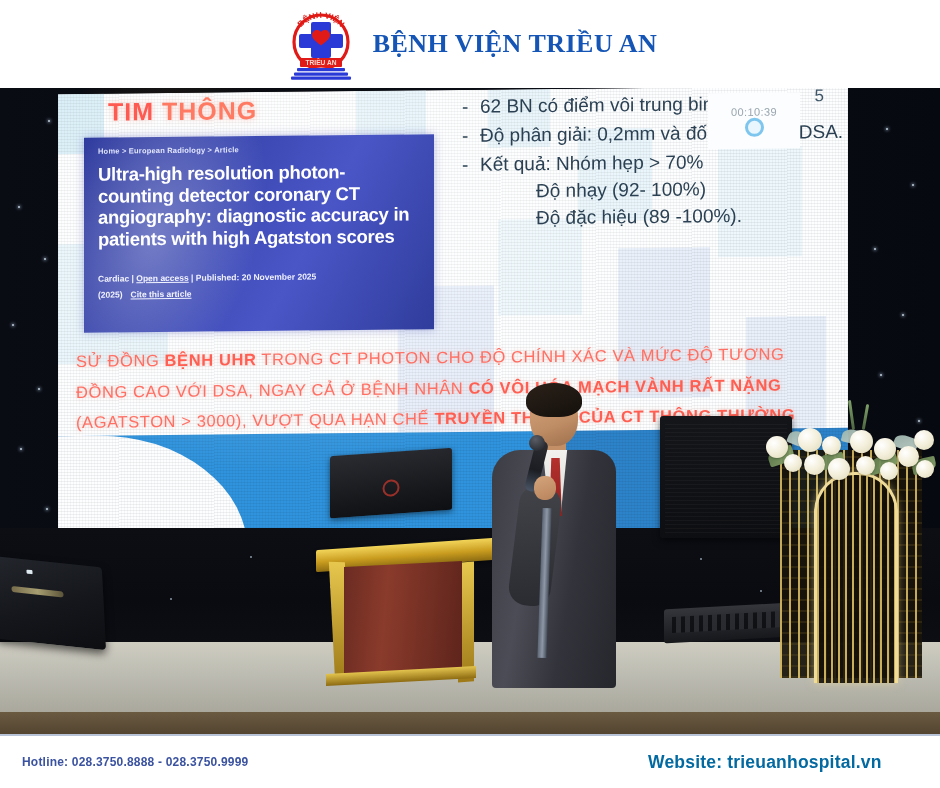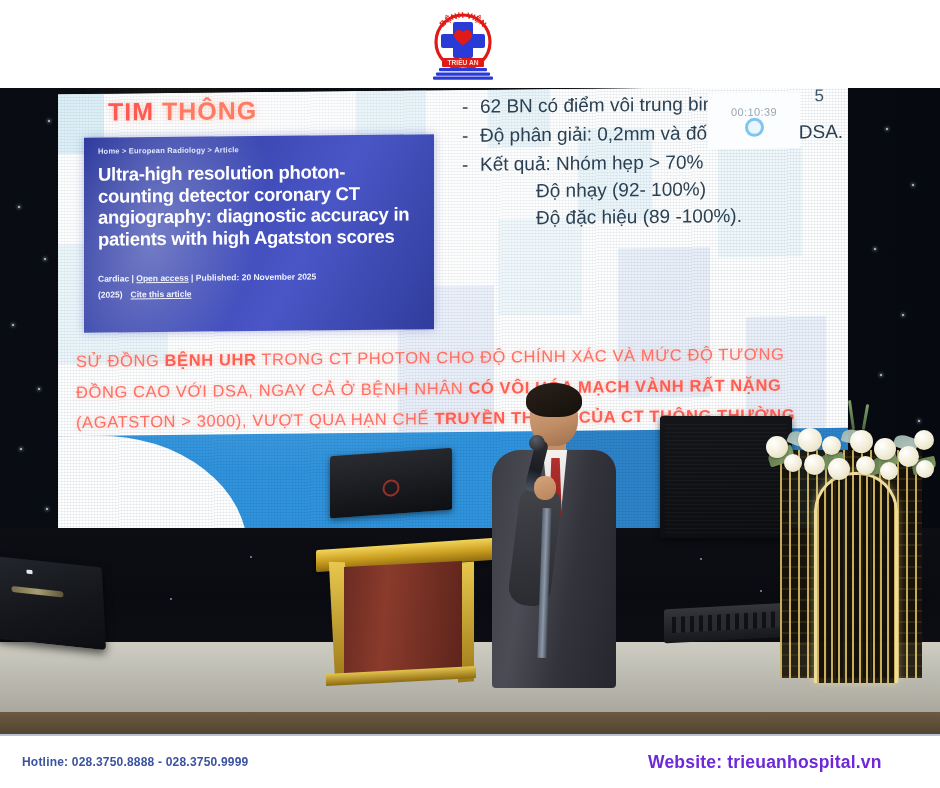--- a/index.html
+++ b/index.html
@@ -173,21 +173,21 @@
      background:repeating-linear-gradient(0deg,rgba(255,255,255,.035) 0 1px,rgba(0,0,0,0) 1px 4px);}
   .keys{position:absolute;right:150px;bottom:96px;width:126px;height:34px;
      background:linear-gradient(180deg,#34363c,#17181c);border-radius:3px;transform:skewY(-3deg);}
   .keys:after{content:"";position:absolute;left:8px;top:8px;right:8px;height:16px;
      background:repeating-linear-gradient(90deg,#0c0d10 0 4px,#2a2c31 4px 9px);opacity:.85;}
 
   
   .footer{position:absolute;left:0;bottom:0;width:940px;height:52px;background:#ffffff;
           border-top:2px solid #b9c3d8;display:flex;align-items:center;}
   .f-hotline{position:absolute;left:22px;font-size:12px;font-weight:bold;color:#3a52a0;letter-spacing:.2px;}
-  .f-web{position:absolute;left:648px;font-size:17.5px;font-weight:bold;color:#6d28d9;letter-spacing:.2px;}
+  .f-web{position:absolute;left:648px;font-size:17.5px;font-weight:bold;color:#0369a1;letter-spacing:.2px;}
 </style>
 </head>
 <body>
 
 <div class="page">
 
   <div class="header">
     <div class="logo">
       <svg width="76" height="72" viewBox="0 0 76 72" aria-hidden="true">
         <defs>
@@ -205,20 +205,21 @@
         <rect x="17" y="50" width="42" height="9" fill="#e01a16" rx="1"></rect>
         <text x="38" y="57.2" font-family="Liberation Sans, sans-serif" font-size="6.6" font-weight="bold" fill="#ffd9d0" text-anchor="middle">TRIỀU AN</text>
         <g fill="#2a3ad6">
           <rect x="14" y="60" width="48" height="3.2" rx="1"></rect>
           <rect x="11" y="64.4" width="54" height="3.4" rx="1"></rect>
           <rect x="8" y="68.6" width="60" height="3.2" rx="1"></rect>
         </g>
       </svg>
     </div>
     <div class="brand">
+      <div class="brand-title">BỆNH VIỆN TRIỀU AN</div>
     </div>
   </div>
 
   <div class="photo">
 
     <div class="curtain"></div>
     <div class="star" style="left:48px;top:32px"></div>
     <div class="star" style="left:18px;top:118px"></div>
     <div class="star" style="left:44px;top:170px"></div>
     <div class="star" style="left:12px;top:236px"></div>

